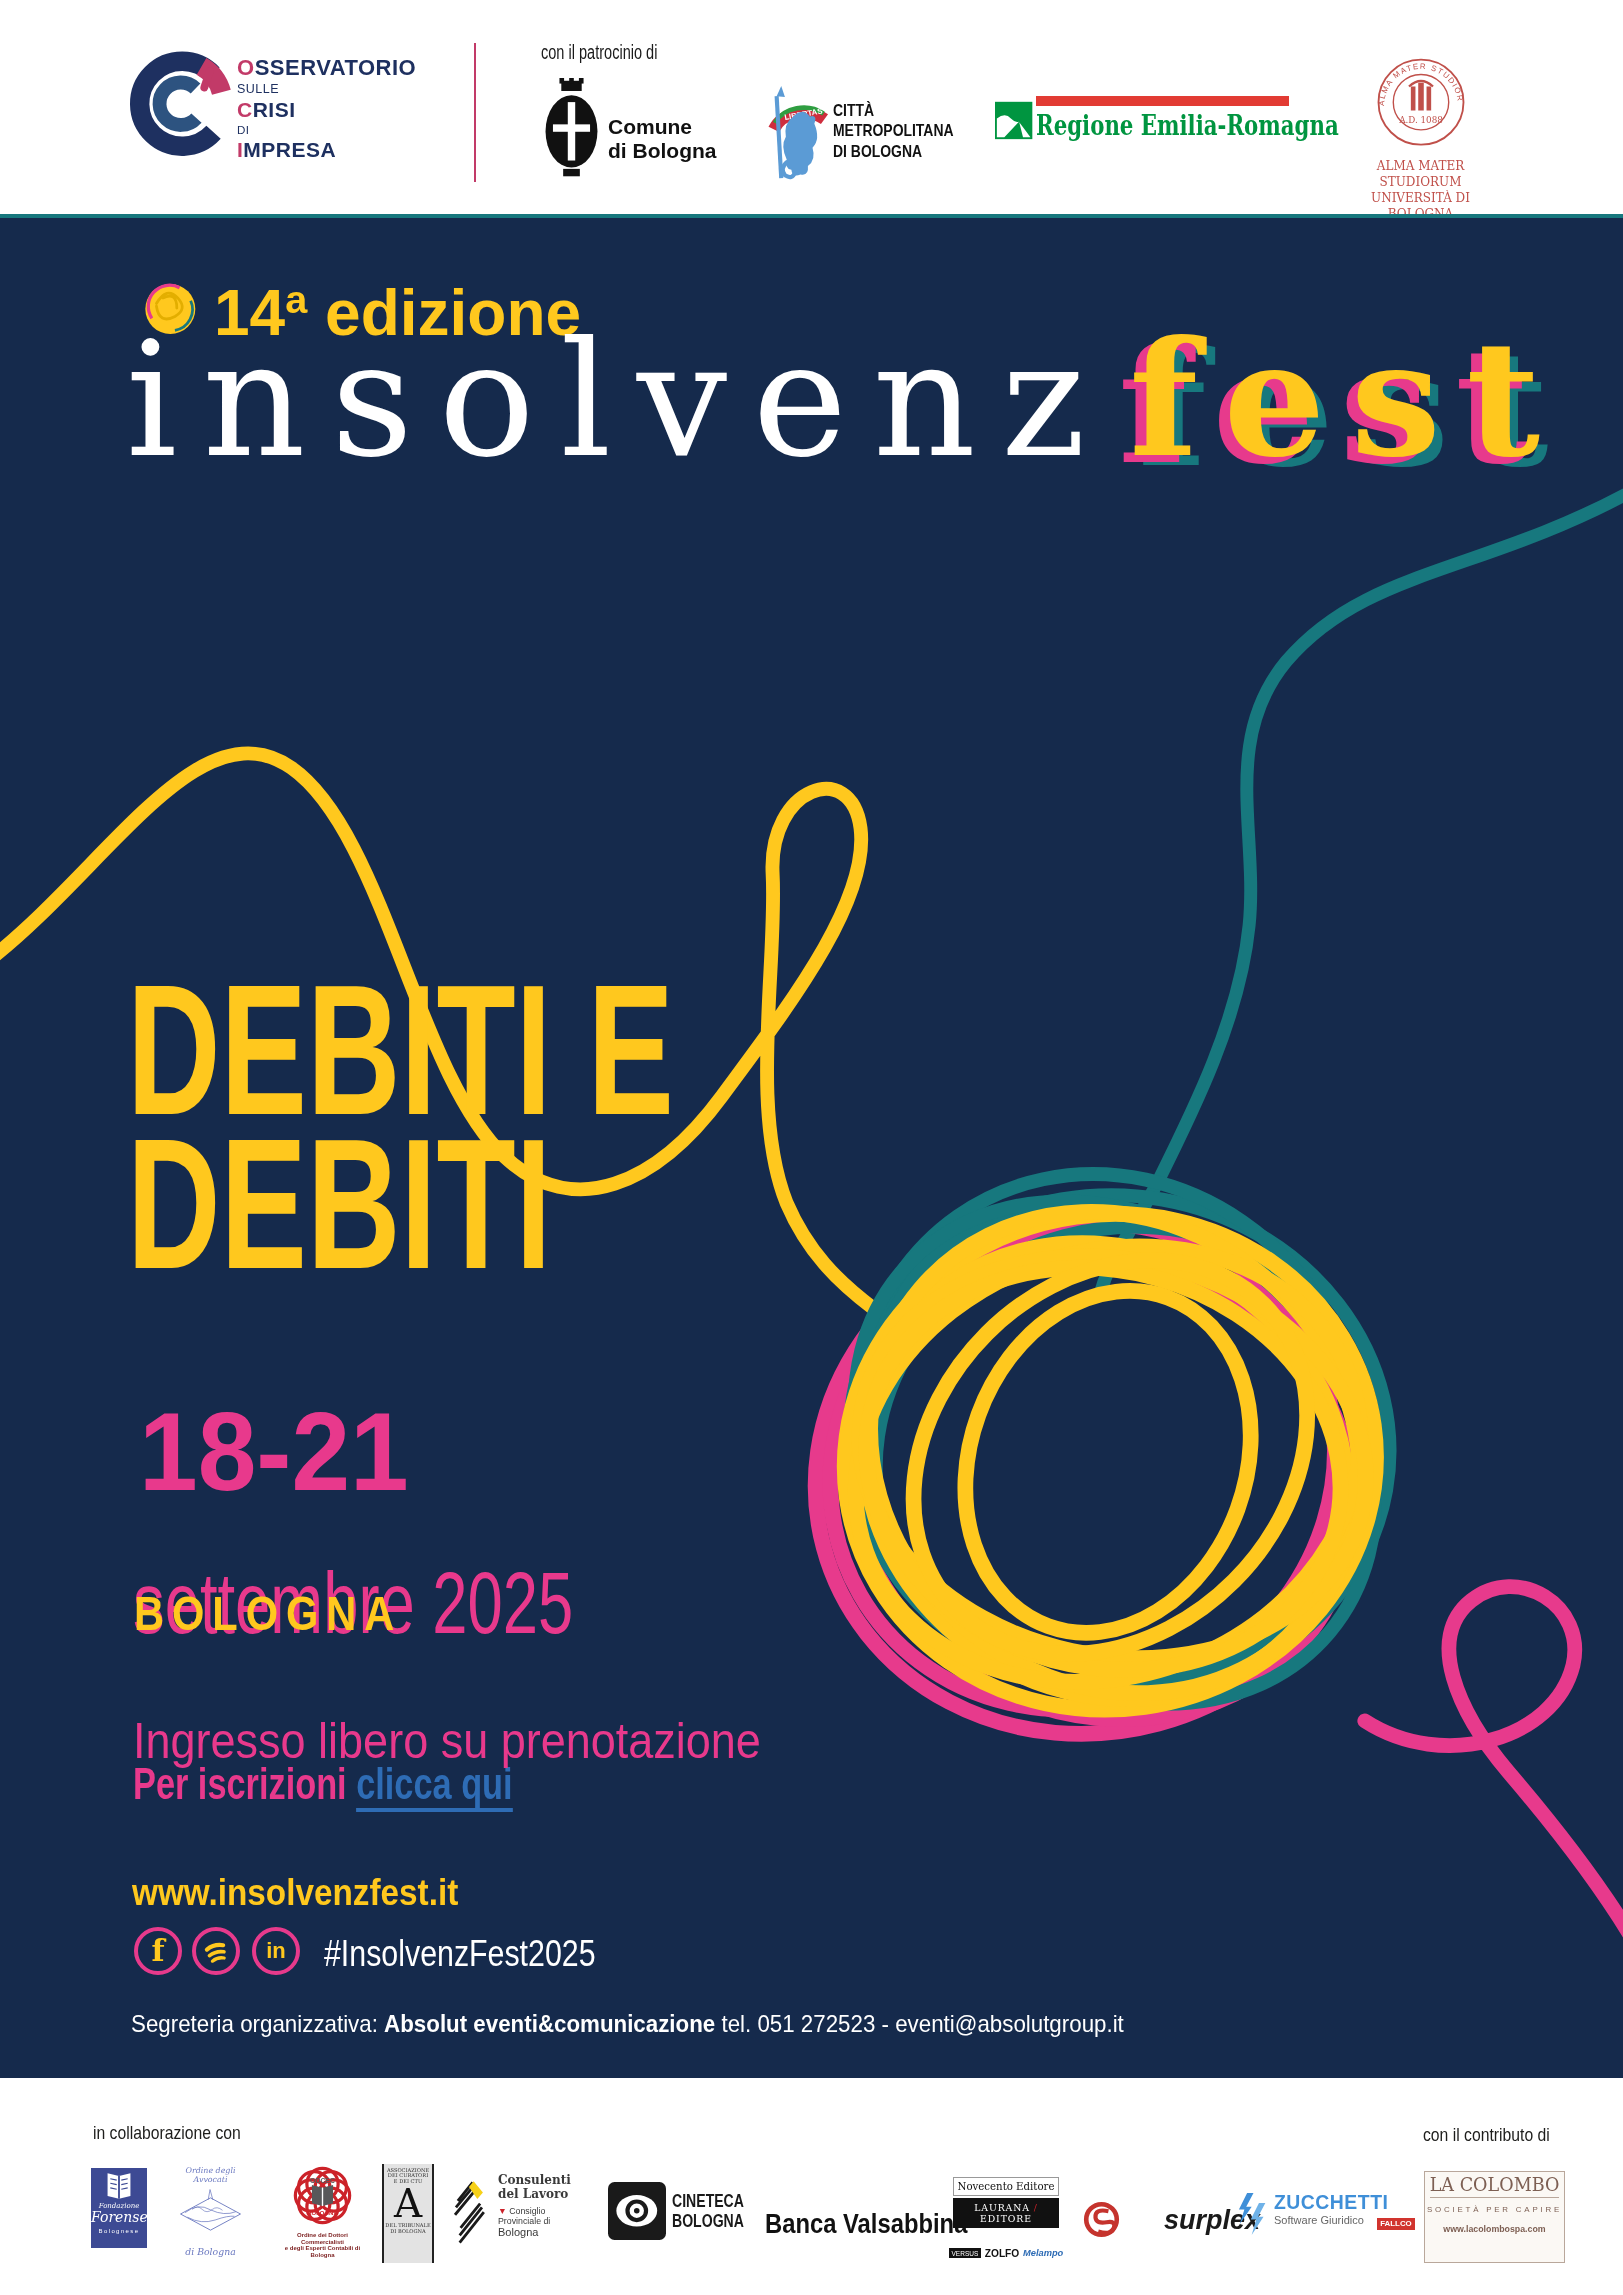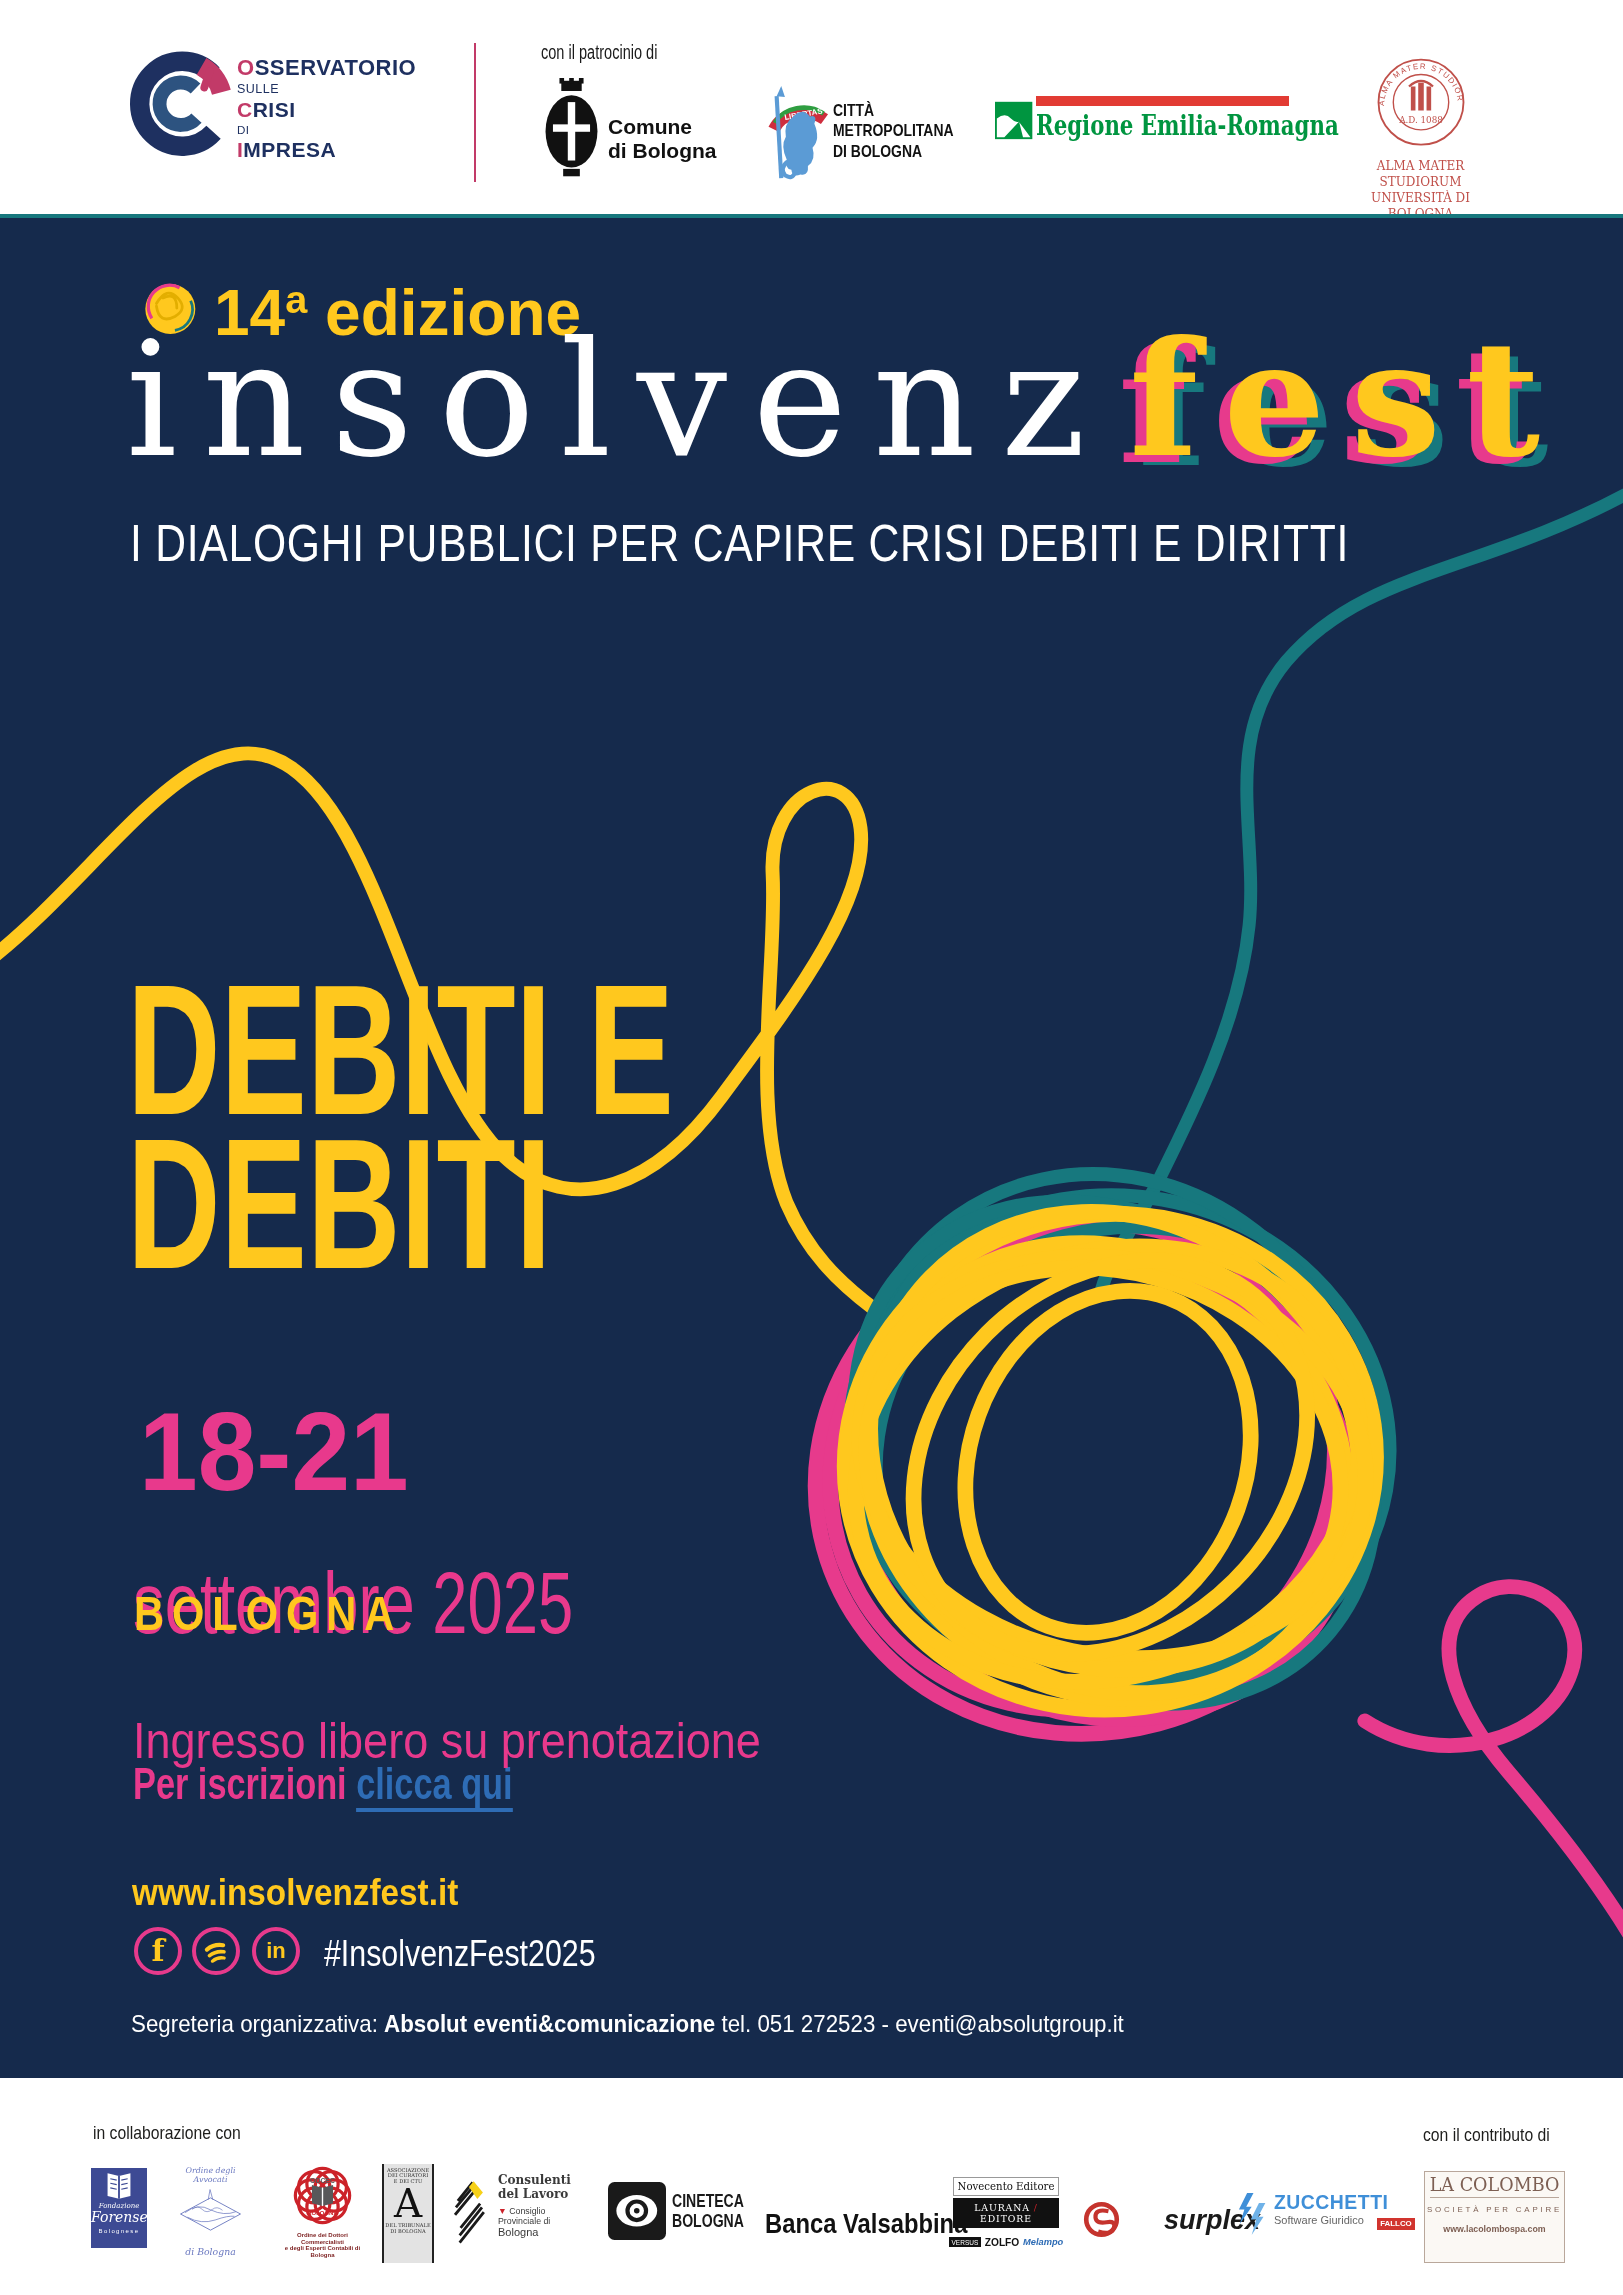--- a/index.html
+++ b/index.html
@@ -182,23 +182,20 @@
   </svg>
 
   <div class="abs edition nowrap" style="left:214px;top:276px;">
     <span>14</span><sup>a</sup>&nbsp;<span>edizione</span>
   </div>
 
   <div class="abs title nowrap" style="left:126px;top:319px;">
     <span class="t-white">insolvenz</span><span class="t-yellow">fest</span>
   </div>
 
-  <div class="abs subtitle nowrap" style="left:130px;top:513px;">
-    <span class="cx" style="transform:scaleX(0.82);">I DIALOGHI PUBBLICI PER CAPIRE CRISI DEBITI E DIRITTI</span>
-  </div>
 
   <div class="abs theme nowrap" style="left:127px;top:974px;">
     <div><span class="cx" style="transform:scaleX(0.70);">DEBITI E</span></div>
     <div><span class="cx" style="transform:scaleX(0.70);">DEBITI</span></div>
   </div>
 
   <div class="abs dates nowrap" style="left:139px;top:1388px;">
     <span class="cx" style="transform:scaleX(0.95);">18-21</span>
   </div>
   <div class="abs month nowrap" style="left:133px;top:1527px;margin-top:25px;">
@@ -339,21 +336,21 @@
 
     <div class="logo nowrap" style="left:749px;top:130px;font-weight:bold;font-size:28px;color:#111;">
       <span class="cx" style="transform:scaleX(0.85);">Banca Valsabbina</span>
     </div>
 
     <div class="logo" style="left:937px;top:99px;width:106px;text-align:center;">
       <div style="border:0.9px solid #999;padding:2.8px 1.9px;font-family:'DejaVu Serif',serif;font-size:10.2px;color:#111;">Novecento Editore</div>
       <div style="background:#111;color:#fff;padding:3.7px 1.9px;margin-top:2.8px;font-family:'DejaVu Serif',serif;font-size:9.3px;letter-spacing:0.9px;">
         <span>LAURANA</span> <span style="color:#cc2229;">/</span> <span>EDITORE</span>
       </div>
-      <div style="margin-top:9px;display:flex;justify-content:center;gap:3.7px;align-items:center;">
+      <div style="margin-top:20px;display:flex;justify-content:center;gap:3.7px;align-items:center;">
         <span style="background:#111;color:#fff;font-size:6.5px;padding:1.4px 2.8px;">VERSUS</span>
         <span style="color:#111;font-weight:bold;font-size:10.2px;">ZOLFO</span>
         <span style="color:#2e6cb5;font-style:italic;font-weight:bold;font-size:9.3px;">Melampo</span>
       </div>
     </div>
 
     <div class="logo" style="left:1067px;top:123px;">
       <svg width="37" height="37" viewBox="0 0 80 80" style="float:left;">
         <circle cx="40" cy="40" r="33" fill="none" stroke="#c5332d" stroke-width="10"></circle>
         <path d="M 55 22 q -30 -6 -28 14 q 2 14 24 10 q 20 -4 16 12 q -4 16 -34 8" fill="none" stroke="#c5332d" stroke-width="9"></path>

